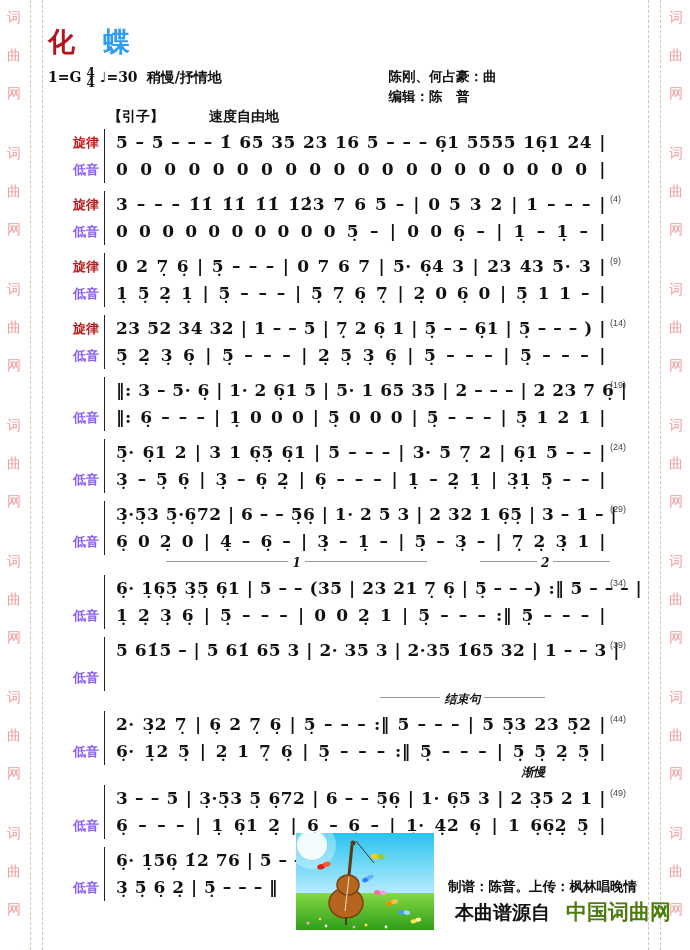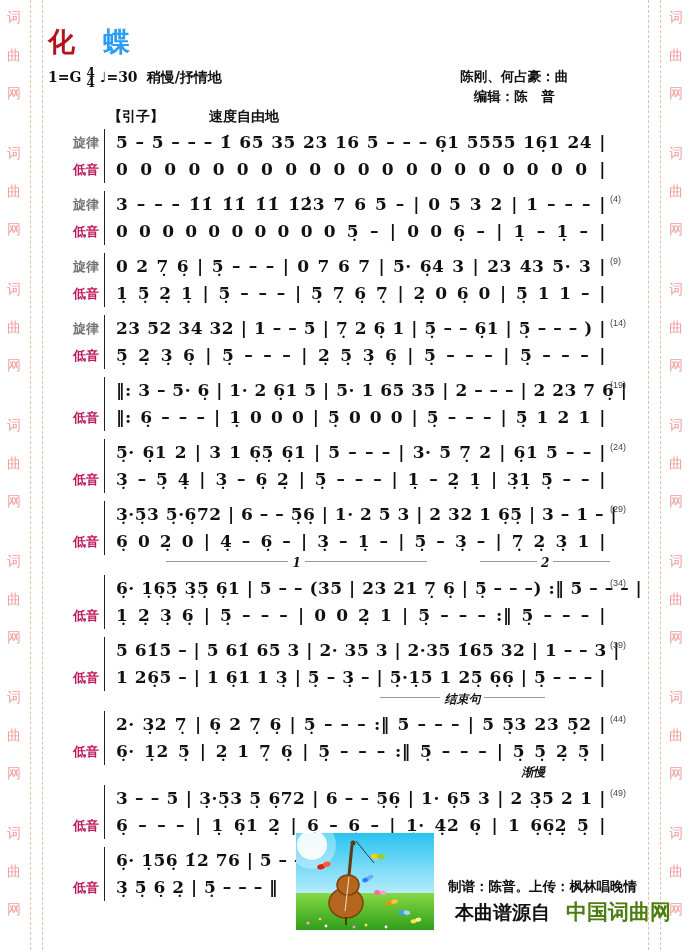--- a/index.html
+++ b/index.html
@@ -21,34 +21,34 @@
              font-weight:bold;font-size:27px;letter-spacing:2px;}
   .title-hua{color:#b5121b;margin-right:26px;} .title-die{color:#2d9cf4;}
   .meta-row{display:flex;margin-top:4px;align-items:flex-start;}
   .key-block{flex:1.25;font-size:14px;font-weight:bold;white-space:nowrap;
              font-family:"DejaVu Serif","Liberation Serif",serif;padding-top:4px;}
   .frac{display:inline-block;vertical-align:middle;text-align:center;font-size:12px;line-height:10px;
         font-weight:bold;margin:0 5px;}
   .mood{margin-left:9px;}
   .subtitle{flex:1.5;text-align:center;font-size:15px;font-weight:bold;padding-top:12px;
             font-family:"DejaVu Serif","Liberation Serif",serif;}
-  .credits{flex:1;text-align:center;font-size:13.5px;font-weight:bold;line-height:20px;
+  .credits{flex:1;text-align:left;font-size:13.5px;font-weight:bold;line-height:20px;
            font-family:"DejaVu Serif","Liberation Serif",serif;padding-left:26px;padding-top:2px;white-space:nowrap;}
   .intro-row{margin:2px 0 2px 60px;font-size:14px;font-weight:bold;
              font-family:"DejaVu Serif","Liberation Serif",serif;}
   .intro-tempo{margin-left:40px;}
 
   
   .score{margin-top:3px;}
   .system{margin-bottom:5px;}
   .sys-main{display:flex;align-items:stretch;}
   .label-col{width:56px;flex:0 0 56px;display:flex;flex-direction:column;justify-content:center;}
   .label-col div{height:27px;line-height:27px;text-align:right;padding-right:5px;font-size:13px;
                  font-weight:bold;font-family:"DejaVu Serif","Liberation Serif",serif;}
-  .melody-label{color:#737373;} .bass-label{color:#be185d;}
+  .melody-label{color:#b91c1c;} .bass-label{color:#8b5cf6;}
   .staff{flex:1;border-left:1.5px solid #222;padding-left:11px;min-width:0;}
   .narrow .staff{flex:0 0 265px;}
   .note-line{font-family:"DejaVu Serif","Liberation Serif",serif;font-weight:bold;font-size:17px;
              line-height:27px;height:27px;white-space:nowrap;letter-spacing:0.5px;
              text-align:justify;text-align-last:justify;}
   .narrow .note-line{text-align:left;text-align-last:left;}
   .marker{flex:0 0 30px;font-size:9px;color:#444;padding-top:3px;padding-left:4px;}
   .below-row{position:relative;height:3px;}
   .below-row.has-notes{height:15px;}
   .below-note{position:absolute;top:6px;border-top:1px solid #999;text-align:center;}
@@ -213,21 +213,21 @@
   </div>
 
   <div class="system">
     <div class="sys-main">
       <div class="label-col">
         <div class="melody-label"></div>
         <div class="bass-label">低音</div>
       </div>
       <div class="staff">
         <div class="note-line melody">5̣· 6̣1 2 | 3 1 6̣5̣ 6̣1 | 5 – – – | 3· 5 7̣ 2 | 6̣1 5 – – |</div>
-        <div class="note-line bass">3̣ – 5̣ 4̣ | 3̣ – 6̣ 2̣ | 5̣ – – – | 1̣ – 2̣ 1̣ | 3̣1̣ 5̣ – – |</div>
+        <div class="note-line bass">3̣ – 5̣ 6̣ | 3̣ – 6̣ 2̣ | 6̣ – – – | 1̣ – 2̣ 1̣ | 3̣1̣ 5̣ – – |</div>
       </div>
       <div class="marker">(24)</div>
     </div>
     <div class="below-row"></div>
   </div>
 
   <div class="system">
     <div class="sys-main">
       <div class="label-col">
         <div class="melody-label"></div>
@@ -261,21 +261,20 @@
   </div>
 
   <div class="system">
     <div class="sys-main">
       <div class="label-col">
         <div class="melody-label"></div>
         <div class="bass-label">低音</div>
       </div>
       <div class="staff">
         <div class="note-line melody">5 61̇5 – | 5 61̇ 65 3 | 2· 35 3 | 2·35 1̇65 32 | 1 – – 3 |</div>
-        <div class="note-line bass">1 26̣5 – | 1 6̣1 1 3̣ | 5̣ – 3̣ – | 5̣·1̣5 1 25̣ 6̣6̣ | 5̣ – – – |</div>
       </div>
       <div class="marker">(39)</div>
     </div>
     <div class="below-row has-notes">
             <div class="below-note" style="left: 56%; width: 28%;"><span>结束句</span></div>
           </div>
   </div>
 
   <div class="system">
     <div class="sys-main">

